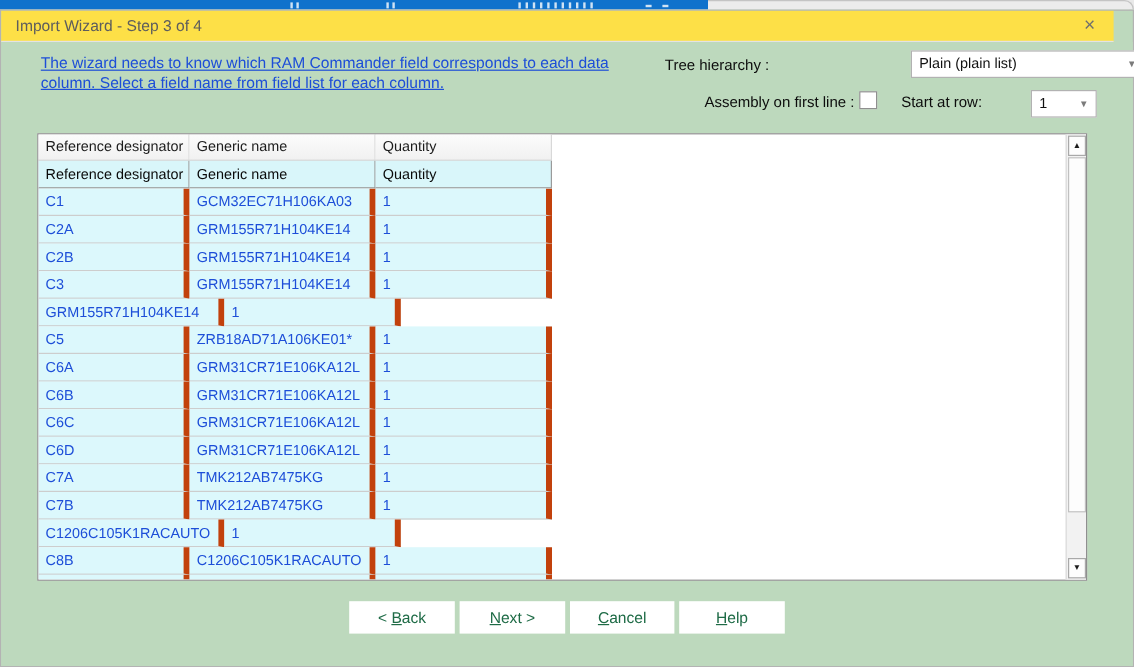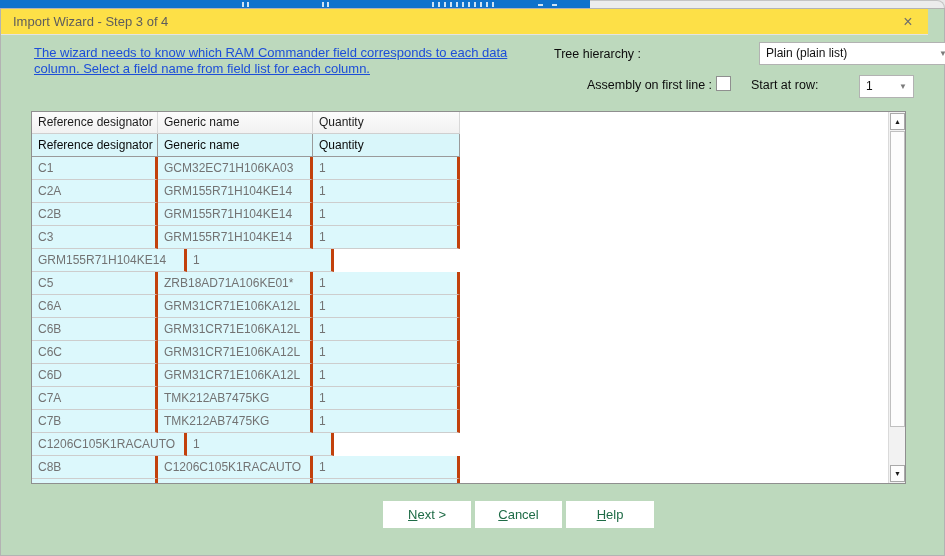--- a/index.html
+++ b/index.html
@@ -54,22 +54,22 @@
     border-right:1px solid #d8d8d8; border-bottom:1px solid #cfcfcf;
     font-size:12px; color:#1c1c1c; line-height:21px; padding-left:6px; }
 
   .flt-row { position:absolute; left:0; top:22px; height:23px; width:460px; display:flex; }
   .flt-cell { position:relative; height:23px; background:#d9f6fa;
     border-right:1px solid #9a9a9a; border-bottom:1px solid #9a9a9a;
     font-size:12px; color:#0a0a0a; line-height:22px; padding-left:6px; }
 
   .rows-host { position:absolute; left:0; top:45px; width:460px; height:326px; overflow:hidden; }
   .grid-row { display:flex; height:23px; }
-  .grid-cell { height:23px; background:#dcf8fc; border-right:3px solid #c2410c;
-    border-bottom:1px solid #cdcdcd; font-size:12px; color:#737373; line-height:22px; padding-left:6px;
+  .grid-cell { height:23px; background:#dcf8fc; border-right:5px solid #c2410c;
+    border-bottom:1px solid #cdcdcd; font-size:12px; color:#1d4ed8; line-height:22px; padding-left:6px;
     white-space:nowrap; overflow:hidden; }
   .c0 { width:126px; } .c1 { width:155px; } .c2 { width:147px; }
 
   
   .vscroll { position:absolute; right:0; top:0; width:17px; bottom:0; background:#f2f2f2; border-left:1px solid #dadada; }
   .sb-btn { position:absolute; left:1px; width:15px; height:17px; background:#fdfdfd; border:1px solid #a9a9a9;
     text-align:center; font-size:7px; line-height:15px; color:#1a1a1a; }
   .sb-up { top:1px; } .sb-down { bottom:1px; }
   .sb-thumb { position:absolute; left:1px; top:19px; width:15px; height:296px; background:#fdfdfd; border:1px solid #c0c0c0; }
 
@@ -224,18 +224,19 @@
           </div>
       </div>
 
       <div class="vscroll">
         <div class="sb-btn sb-up">▲</div>
         <div class="sb-thumb"></div>
         <div class="sb-btn sb-down">▼</div>
       </div>
     </div>
 
+    <button class="btn btn-back"><span>&lt; </span><u>B</u><span>ack</span></button>
     <button class="btn btn-next"><span></span><u>N</u><span>ext &gt;</span></button>
     <button class="btn btn-cancel"><span></span><u>C</u><span>ancel</span></button>
     <button class="btn btn-help"><span></span><u>H</u><span>elp</span></button>
 
   </div>
 </div>
 
 </body></html>

